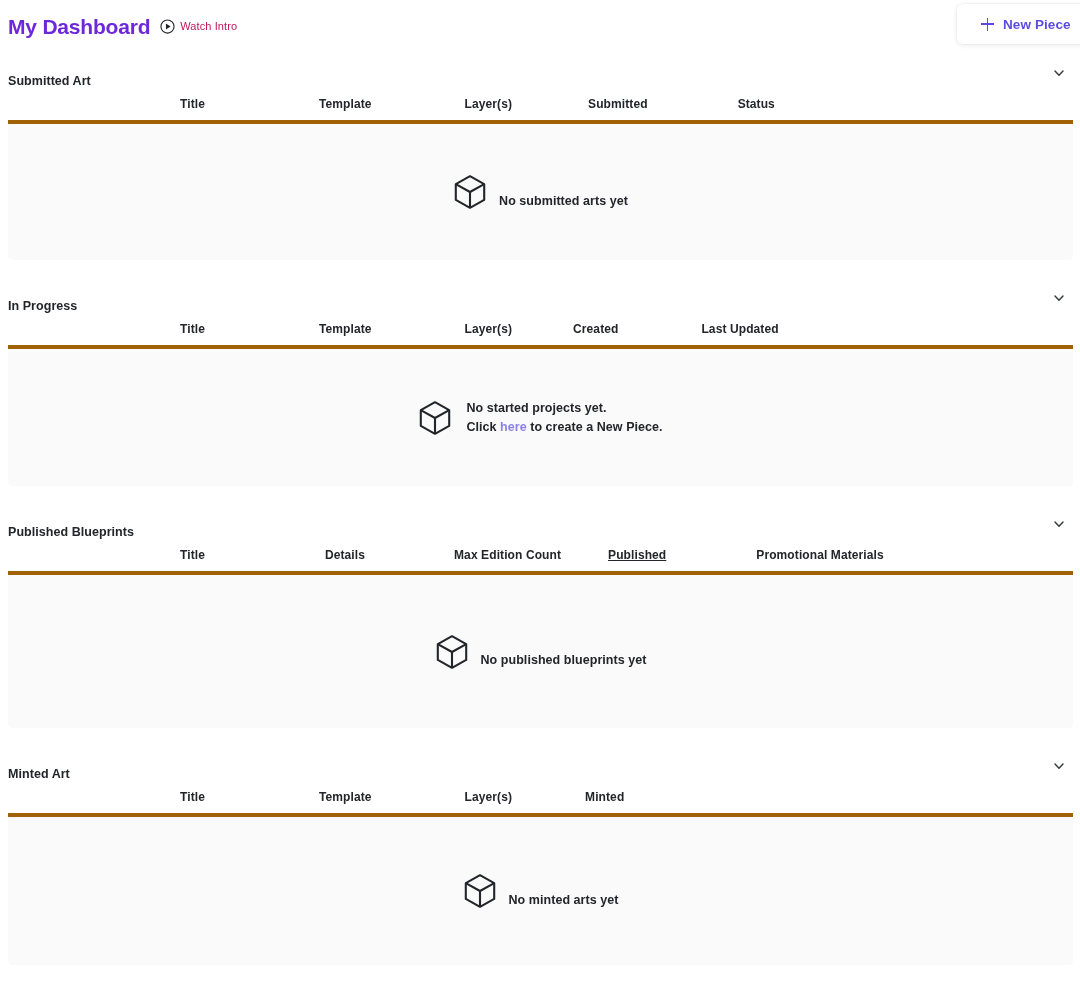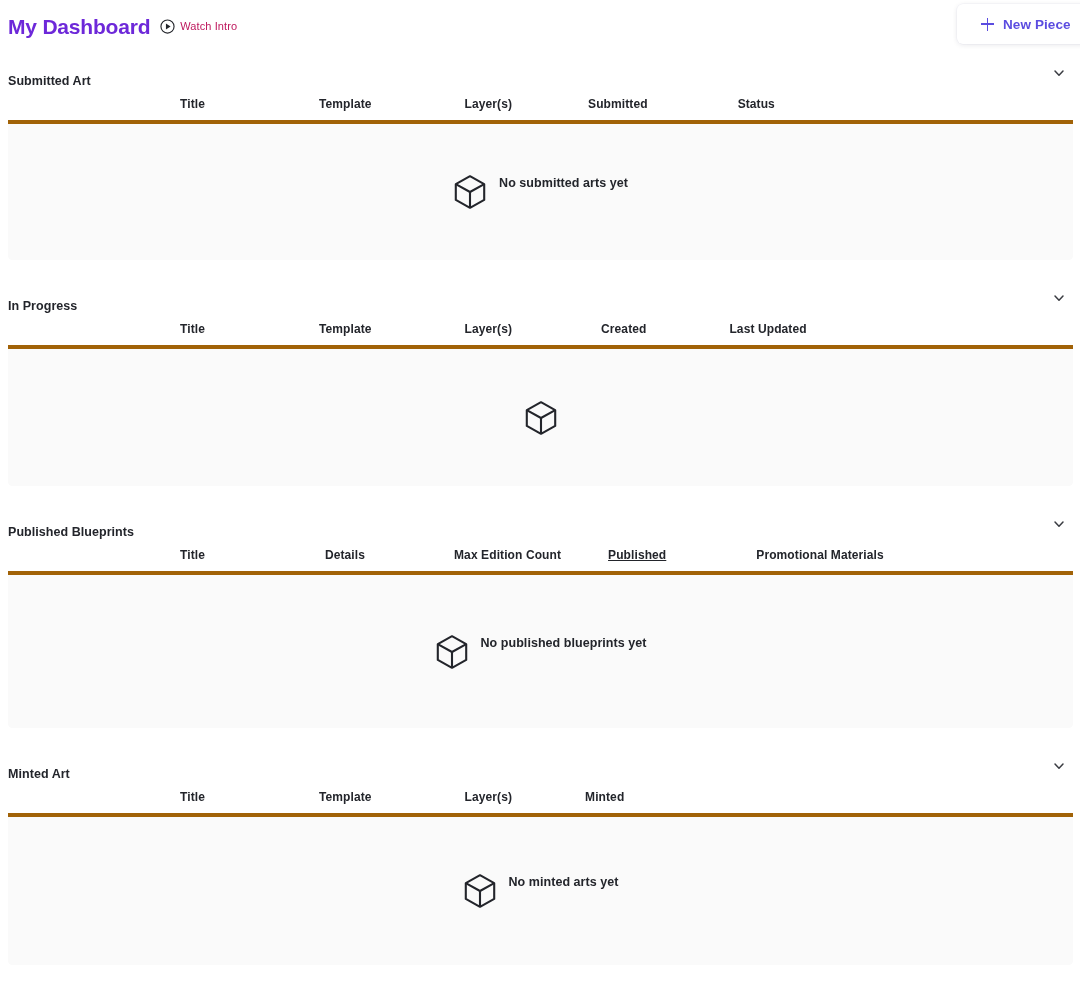--- a/index.html
+++ b/index.html
@@ -134,21 +134,21 @@
   }
   .empty-body {
     background: #fafafa;
     display: flex;
     align-items: center;
     justify-content: center;
     border-radius: 0 0 4px 4px;
   }
   .empty-inner {
     display: flex;
-    align-items: flex-start;
+    align-items: flex-end;
     gap: 12px;
   }
   .cube-icon { flex: 0 0 auto; display: block; }
   .empty-text {
     font-size: 12.5px;
     font-weight: 700;
     color: #23252b;
     line-height: 1.45;
     letter-spacing: 0.05px;
   }
@@ -222,30 +222,34 @@
         <svg width="14" height="14" viewBox="0 0 14 14" aria-hidden="true">
           <polyline points="3,5 7,9.2 11,5" fill="none" stroke="#3a3c42" stroke-width="1.5" stroke-linecap="round" stroke-linejoin="round"></polyline>
         </svg>
       </span>
     </div>
     <div class="table-wrap">
       <div class="thead">
         <span class="th" style="margin-left:172px;">Title</span>
         <span class="th" style="margin-left:114px;">Template</span>
         <span class="th" style="margin-left:93px;">Layer(s)</span>
-        <span class="th" style="margin-left:89px;text-align:right;">Created</span>
+        <span class="th" style="margin-left:61px;text-align:right;">Created</span>
         <span class="th" style="margin-left:83px;">Last Updated</span>
       </div>
       <div class="empty-body" style="height:137px;">
         <div class="empty-inner" style="gap:14px;">
           <svg class="cube-icon" width="34" height="36" viewBox="0 0 34 36" aria-hidden="true">
             <path d="M17 2.2 L31.2 10.1 L31.2 25.9 L17 33.8 L2.8 25.9 L2.8 10.1 Z" fill="none" stroke="#23252b" stroke-width="2.1" stroke-linejoin="round"></path>
             <path d="M2.8 10.1 L17 18 L31.2 10.1" fill="none" stroke="#23252b" stroke-width="2.1" stroke-linejoin="round"></path>
             <path d="M17 18 L17 33.8" fill="none" stroke="#23252b" stroke-width="2.1" stroke-linejoin="round"></path>
           </svg>
+          <div class="empty-text">
+            <span class="ln">No started projects yet.</span>
+            <span class="ln"><span>Click </span><span class="link">here</span><span> to create a New Piece.</span></span>
+          </div>
         </div>
       </div>
     </div>
   </div>
 
   <div class="section" style="margin-top:22px;">
     <div class="section-header">
       <span class="section-title">Published Blueprints</span>
       <span class="chevron">
         <svg width="14" height="14" viewBox="0 0 14 14" aria-hidden="true">

